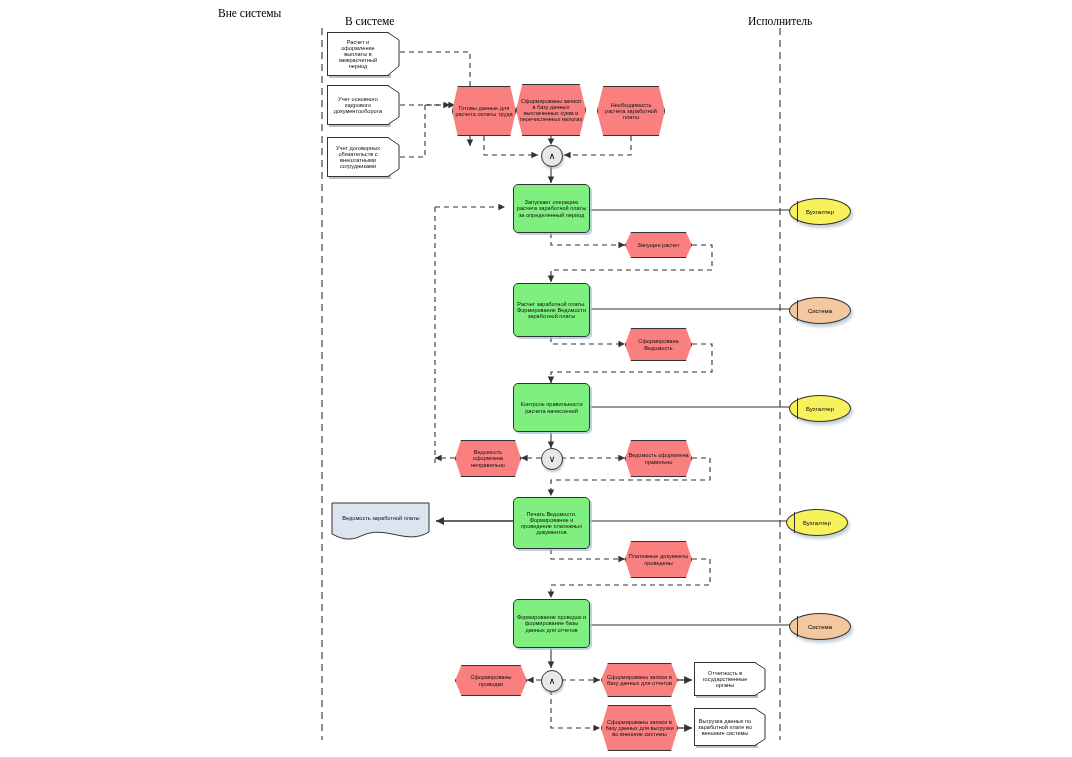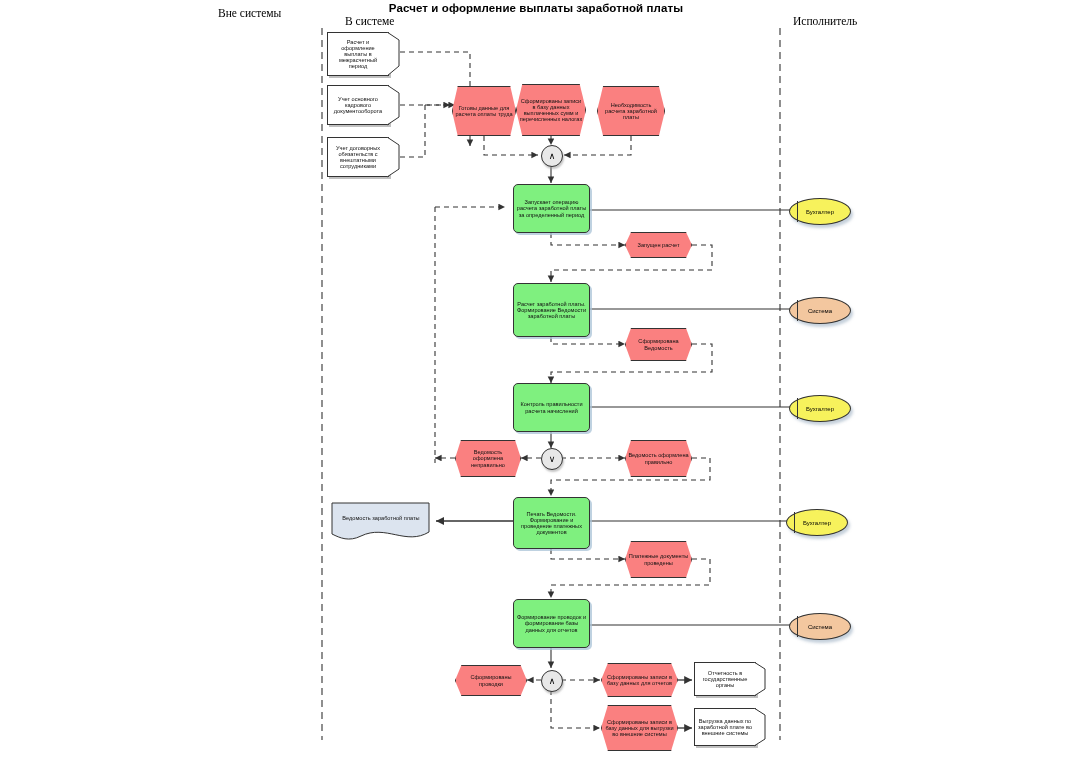--- a/index.html
+++ b/index.html
@@ -43,25 +43,24 @@
   .gate{position:absolute;width:20px;height:20px;border-radius:50%;
         background:#e8e8e8;border:1px solid #333;display:flex;
         align-items:center;justify-content:center;font-size:9px;
         box-shadow:1px 2px 2px rgba(160,160,160,.6);}
 </style>
 </head>
 <body>
 
 <div id="canvas">
 
-  <div class="title">Расчет и оформление выплаты заработной платы</div>
 
   <div class="lane-label" style="left:218px;top:7px;">Вне системы</div>
   <div class="lane-label" style="left:345px;top:15px;">В системе</div>
-  <div class="lane-label" style="left:793px;top:15px;">Исполнитель</div>
+  <div class="lane-label" style="left:748px;top:15px;">Исполнитель</div>
 
   <svg class="layer" viewBox="0 0 1072 757">
     <defs>
       <marker id="ah" markerWidth="7" markerHeight="7" refX="6" refY="3" orient="auto">
         <path d="M0,0 L6,3 L0,6 z" fill="#333"></path>
       </marker>
     </defs>
     <g stroke="#333" fill="none" stroke-width="1.1">
 
       <path d="M322,28 L322,740" stroke-dasharray="7,5"></path>

